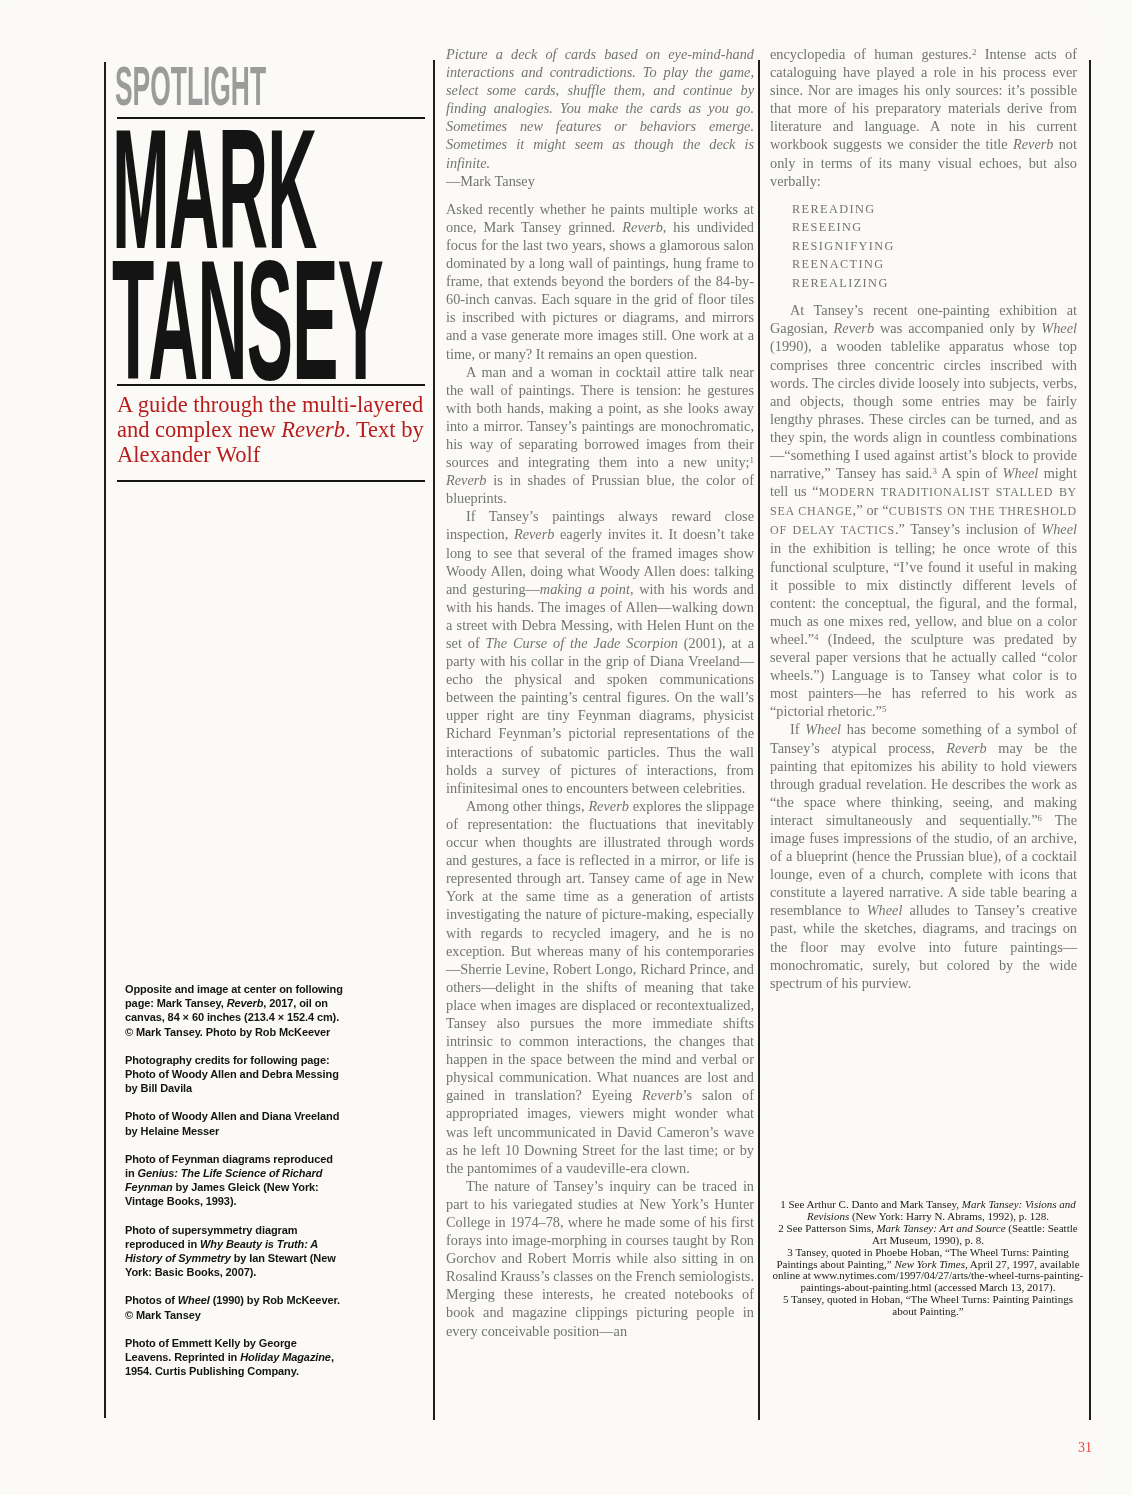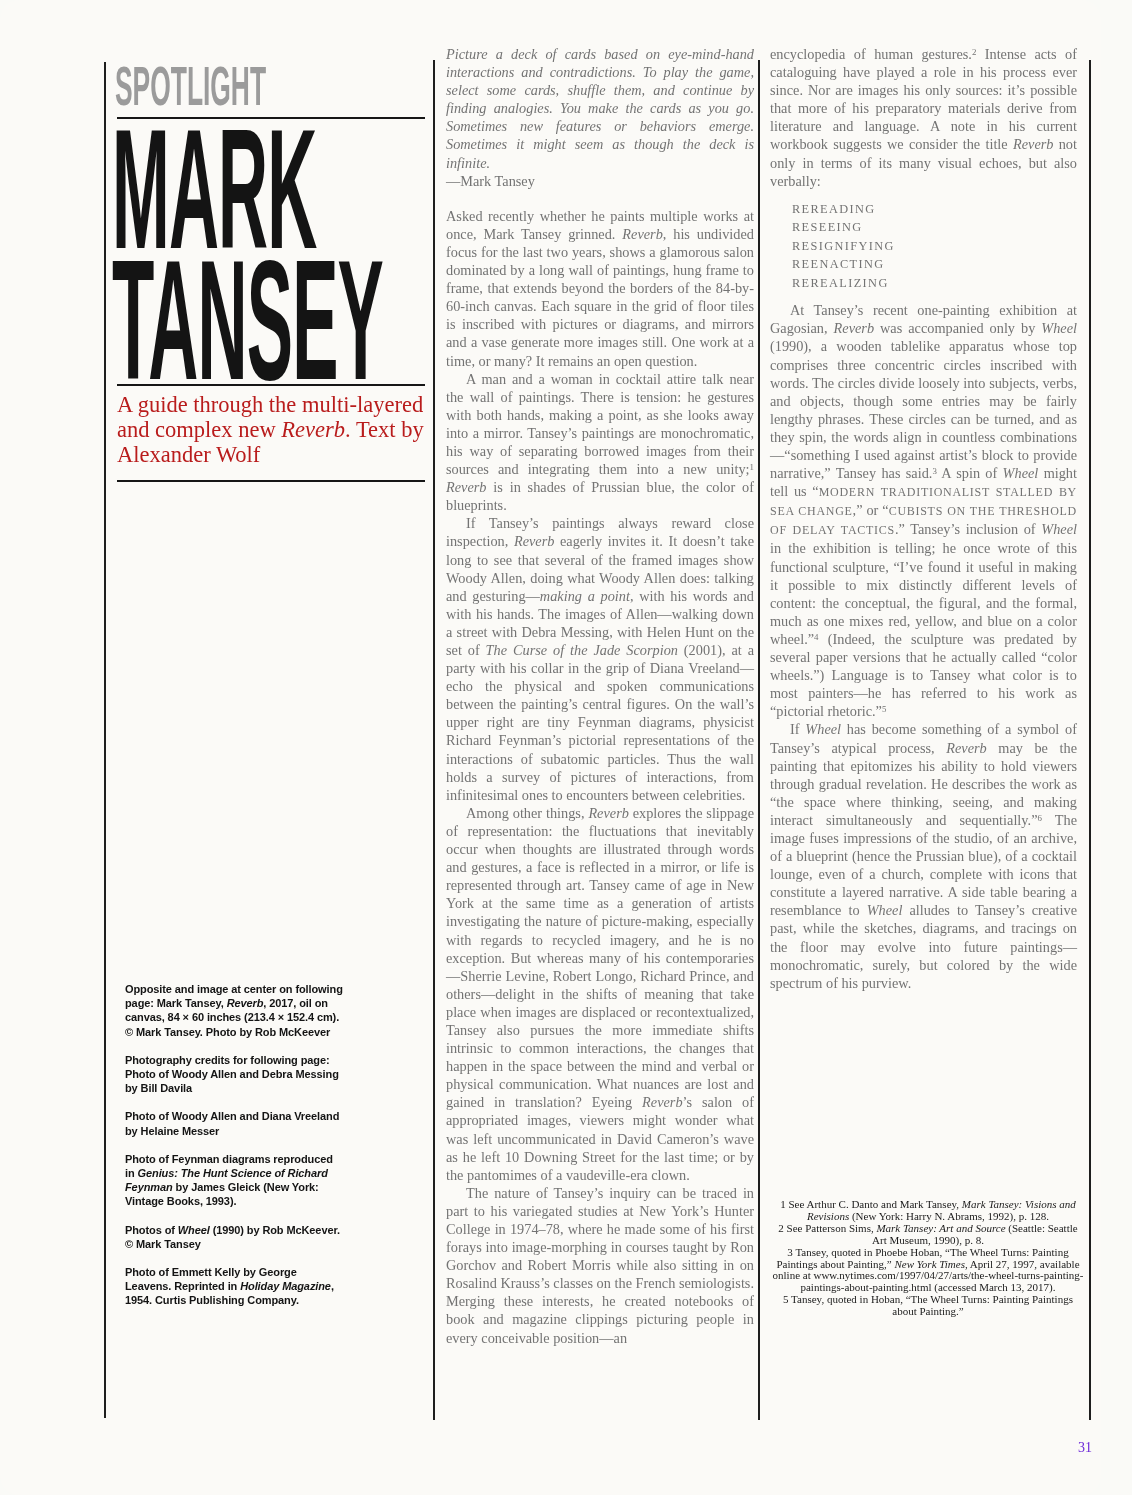--- a/index.html
+++ b/index.html
@@ -34,30 +34,30 @@
   .credit-block{margin:0 0 14px 8px;}
 
   
   .col{position:absolute;top:45px;width:308px;font-size:14.3px;line-height:18.1px;color:#737373;}
   #col2{left:446px;}
   #col3{left:770px;width:307px;}
   .bp{margin:0;text-align:justify;}
   .bp.ind{text-indent:20px;}
   .intro-quote{margin:0;text-align:justify;font-style:italic;}
   .attribution{margin:0;}
-  .first-body{margin-top:17px;}
+  .first-body{margin-top:10px;}
 
   .word-list{margin:10px 0 9px 0;padding:0 0 0 22px;list-style:none;}
   .word-list li{font-size:12.3px;line-height:18.5px;letter-spacing:1.4px;}
 
   
   .footnotes{position:absolute;left:770px;top:1199px;width:316px;font-size:11px;line-height:11.9px;color:#1b1b1b;}
   .footnotes p{margin:0;text-align:center;}
 
-  .folio{position:absolute;left:1078px;top:1440px;font-size:14px;color:#6d28d9;}
+  .folio{position:absolute;left:1078px;top:1440px;font-size:14px;color:#ef4444;}
 
   
   .ri{font-style:italic;}
   .rsc{font-size:.84em;letter-spacing:.06em;}
   .rsup{font-size:.62em;position:relative;top:-.45em;line-height:0;}
 </style>
 </head>
 <body>
 
 <div class="page">
@@ -74,21 +74,22 @@
   <div class="headline">
     <span class="headline-line">MARK</span>
     <span class="headline-line">TANSEY</span>
   </div>
   <div class="dek"><span>A guide through the multi-layered and complex new </span><span class="ri">Reverb</span><span>. Text by Alexander Wolf</span></div>
 
   <div class="credits">
     <p class="credit-block"><span>Opposite and image at center on following page: Mark Tansey, </span><span class="ri">Reverb</span><span>, 2017, oil on canvas, 84 × 60 inches (213.4 × 152.4 cm). © Mark Tansey. Photo by Rob McKeever</span></p>
     <p class="credit-block"><span>Photography credits for following page: Photo of Woody Allen and Debra Messing by Bill Davila</span></p>
     <p class="credit-block"><span>Photo of Woody Allen and Diana Vreeland by Helaine Messer</span></p>
-    <p class="credit-block"><span>Photo of Feynman diagrams reproduced in </span><span class="ri">Genius: The Hunt Science of Richard Feynman</span><span> by James Gleick (New York: Vintage Books, 1993).</span></p>
+    <p class="credit-block"><span>Photo of Feynman diagrams reproduced in </span><span class="ri">Genius: The Life Science of Richard Feynman</span><span> by James Gleick (New York: Vintage Books, 1993).</span></p>
+    <p class="credit-block"><span>Photo of supersymmetry diagram reproduced in </span><span class="ri">Why Beauty is Truth: A History of Symmetry</span><span> by Ian Stewart (New York: Basic Books, 2007).</span></p>
     <p class="credit-block"><span>Photos of </span><span class="ri">Wheel</span><span> (1990) by Rob McKeever. © Mark Tansey</span></p>
     <p class="credit-block"><span>Photo of Emmett Kelly by George Leavens. Reprinted in </span><span class="ri">Holiday Magazine</span><span>, 1954. Curtis Publishing Company.</span></p>
   </div>
 
   <div class="col" id="col2">
     <p class="intro-quote">Picture a deck of cards based on eye-mind-hand interactions and contradictions. To play the game, select some cards, shuffle them, and continue by finding analogies. You make the cards as you go. Sometimes new features or behaviors emerge. Sometimes it might seem as though the deck is infinite.</p>
     <p class="attribution">—Mark Tansey</p>
     <p class="bp first-body"><span>Asked recently whether he paints multiple works at once, Mark Tansey grinned. </span><span class="ri">Reverb</span><span>, his undivided focus for the last two years, shows a glamorous salon dominated by a long wall of paintings, hung frame to frame, that extends beyond the borders of the 84-by-60-inch canvas. Each square in the grid of floor tiles is inscribed with pictures or diagrams, and mirrors and a vase generate more images still. One work at a time, or many? It remains an open question.</span></p>
     <p class="bp ind"><span>A man and a woman in cocktail attire talk near the wall of paintings. There is tension: he gestures with both hands, making a point, as she looks away into a mirror. Tansey’s paintings are monochromatic, his way of separating borrowed images from their sources and integrating them into a new unity;</span><span class="rsup">1</span><span> </span><span class="ri">Reverb</span><span> is in shades of Prussian blue, the color of blueprints.</span></p>
     <p class="bp ind"><span>If Tansey’s paintings always reward close inspection, </span><span class="ri">Reverb</span><span> eagerly invites it. It doesn’t take long to see that several of the framed images show Woody Allen, doing what Woody Allen does: talking and gesturing—</span><span class="ri">making a point</span><span>, with his words and with his hands. The images of Allen—walking down a street with Debra Messing, with Helen Hunt on the set of </span><span class="ri">The Curse of the Jade Scorpion</span><span> (2001), at a party with his collar in the grip of Diana Vreeland—echo the physical and spoken communications between the painting’s central figures. On the wall’s upper right are tiny Feynman diagrams, physicist Richard Feynman’s pictorial representations of the interactions of subatomic particles. Thus the wall holds a survey of pictures of interactions, from infinitesimal ones to encounters between celebrities.</span></p>

